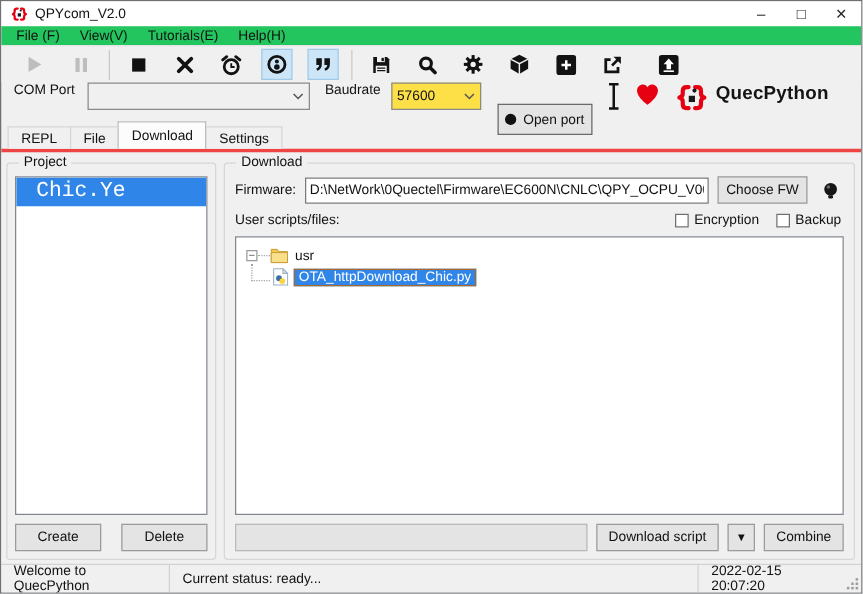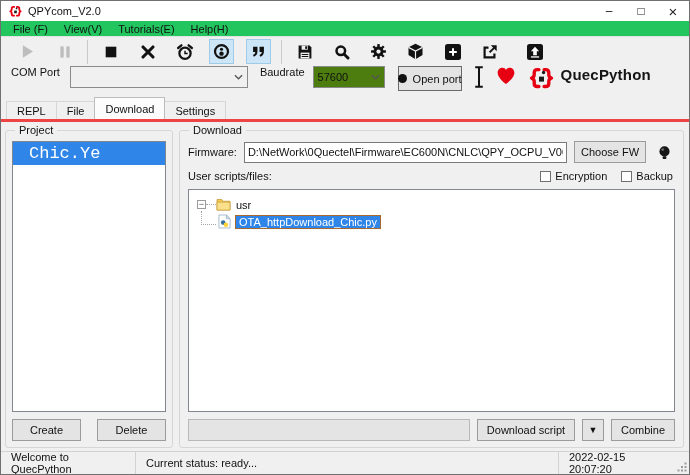--- a/index.html
+++ b/index.html
@@ -22,23 +22,23 @@
   .toolbar{height:30px;background:#f0f0f0;border-top:1px solid #e2e2e2;display:flex;align-items:center;padding-left:8px;flex:none;}
   .tbtn{width:25px;height:25px;display:flex;align-items:center;justify-content:center;margin:0 6px;border:1px solid transparent;}
   .tbtn.toggled{background:#cde6f7;border-color:#9fcbe8;}
   .tsep{width:1px;height:24px;background:#c9c9c9;margin:0 4px;}
   
   .comrow{height:34px;display:flex;align-items:flex-start;padding:0 10px;flex:none;}
   .lbl{font-size:11px;color:#111;white-space:nowrap;}
   .combo{height:22px;border:1px solid #8a8a8a;display:flex;align-items:center;font-size:11px;color:#111;padding:0 4px;position:relative;}
   .combo .chev{margin-left:auto;display:flex;padding-left:6px;}
   .combo.gray{background:#f0f0f0;}
-  .combo.white{background:#4d7c0f;}
+  .combo.white{background:#fde047;}
   .btn{background:#e4e4e4;border:1px solid #9b9b9b;font-size:11px;color:#111;display:flex;align-items:center;justify-content:center;height:22px;white-space:nowrap;}
-  .openport{width:64px;height:25px;gap:6px;border-color:#6a6a6a;}
+  .openport{width:76px;height:25px;gap:6px;border-color:#6a6a6a;margin-top:17px;}
   .dot{width:9px;height:9px;border-radius:50%;background:#111;flex:none;}
   .brand-text{font-weight:bold;font-size:15px;color:#141414;margin-left:7px;letter-spacing:.2px;}
   
   .tabbar{height:22px;display:flex;align-items:flex-end;padding-left:5px;flex:none;border-bottom:3px solid #ef4444;}
   .tab{height:18px;display:flex;align-items:center;padding:0 10px;font-size:11px;color:#111;background:#f0f0f0;border:1px solid #d6d6d6;border-bottom:none;margin-right:-1px;}
   .tab.active{height:22px;background:#fcfcfc;border-color:#bdbdbd;position:relative;z-index:2;font-weight:bold;font-weight:normal;}
   
   .content{flex:1;display:flex;gap:6px;padding:8px 5px 3px 4px;background:#f0f0f0;min-height:0;}
   .groupbox{border:1px solid #d6d6d6;border-radius:3px;position:relative;display:flex;flex-direction:column;min-height:0;}
   .gb-label{position:absolute;top:-7px;left:9px;background:#f0f0f0;padding:0 4px;font-size:11px;color:#111;}

